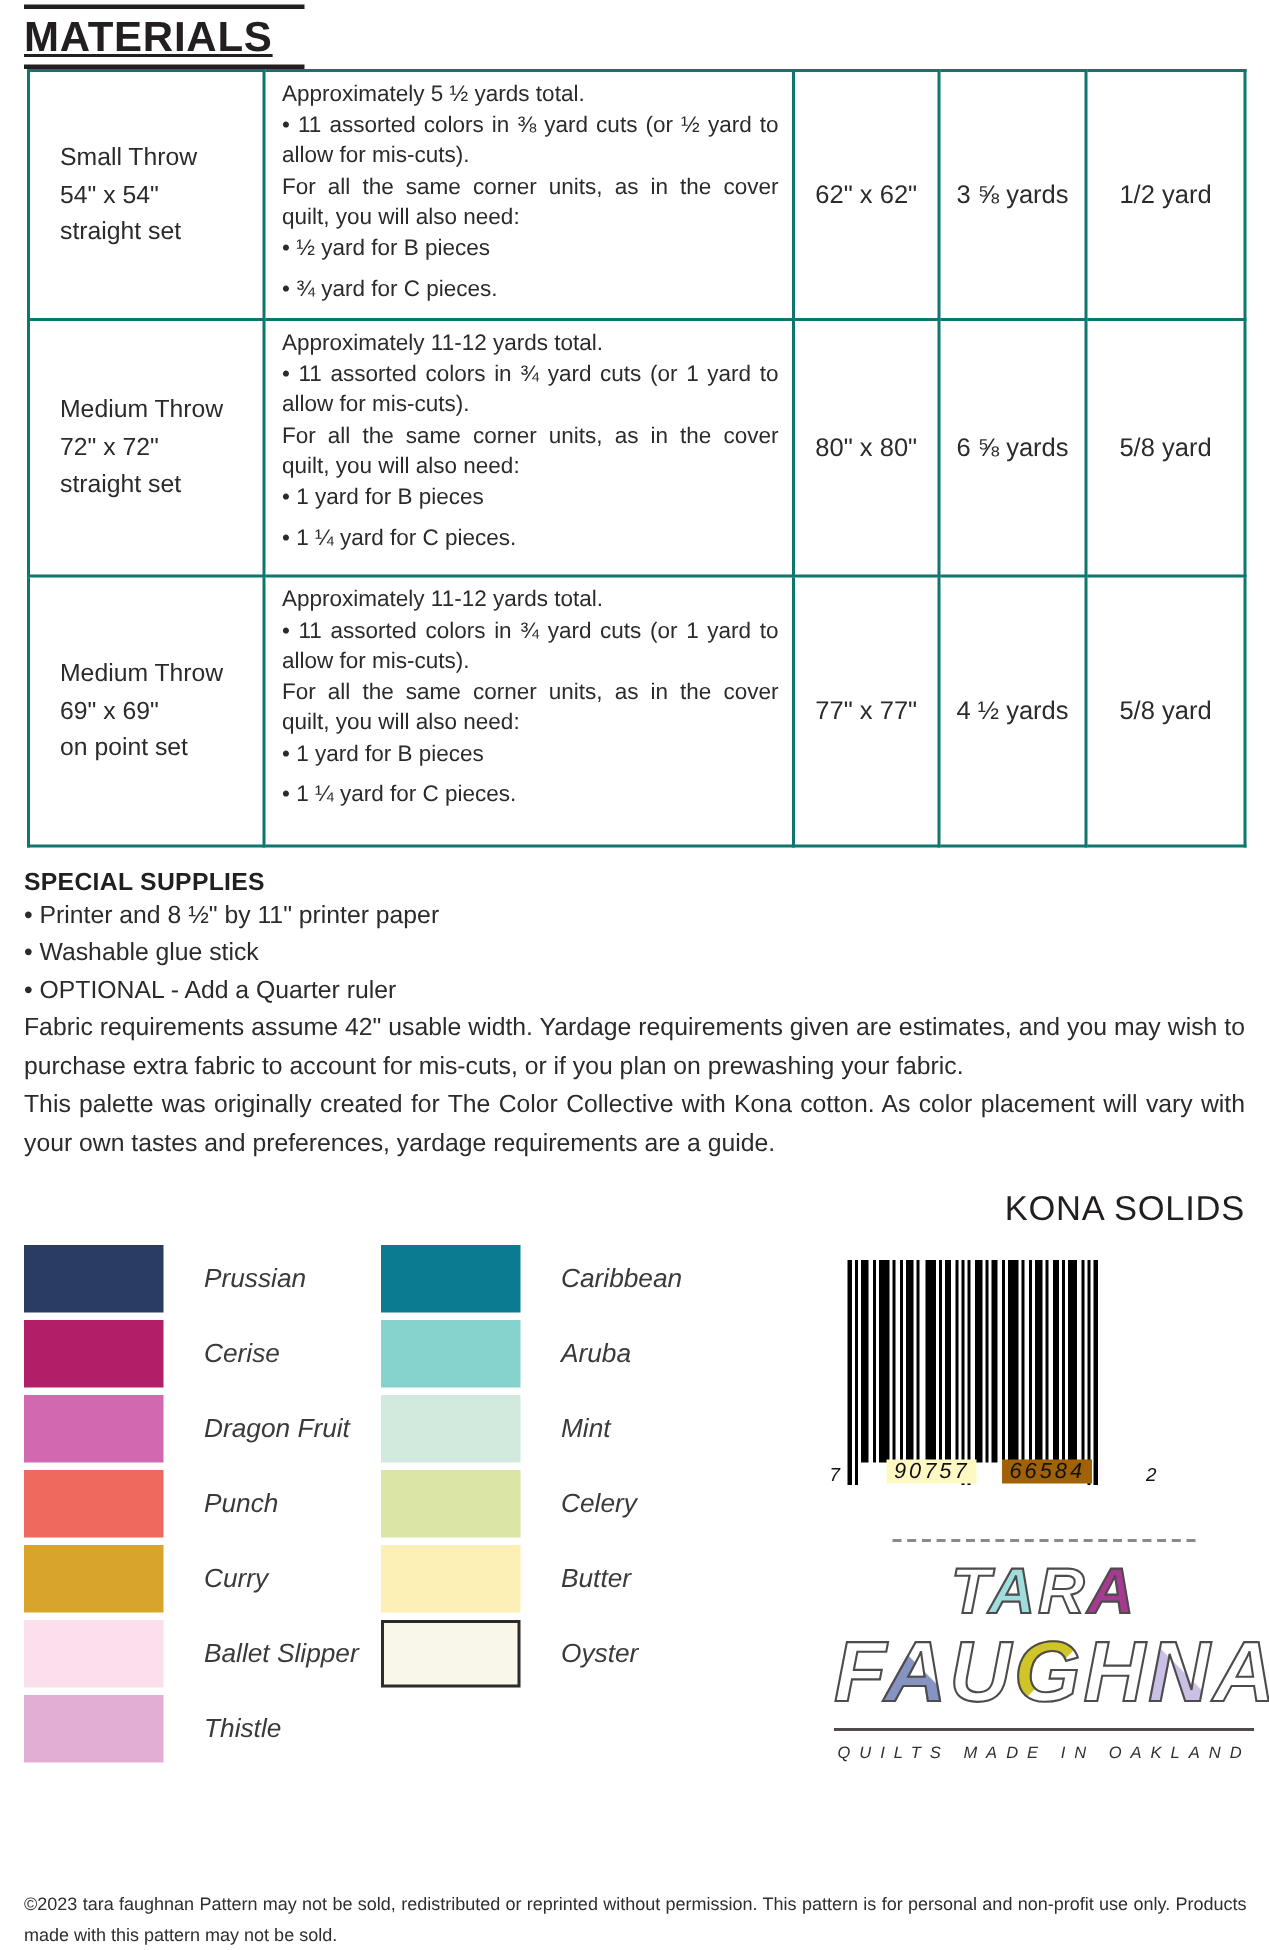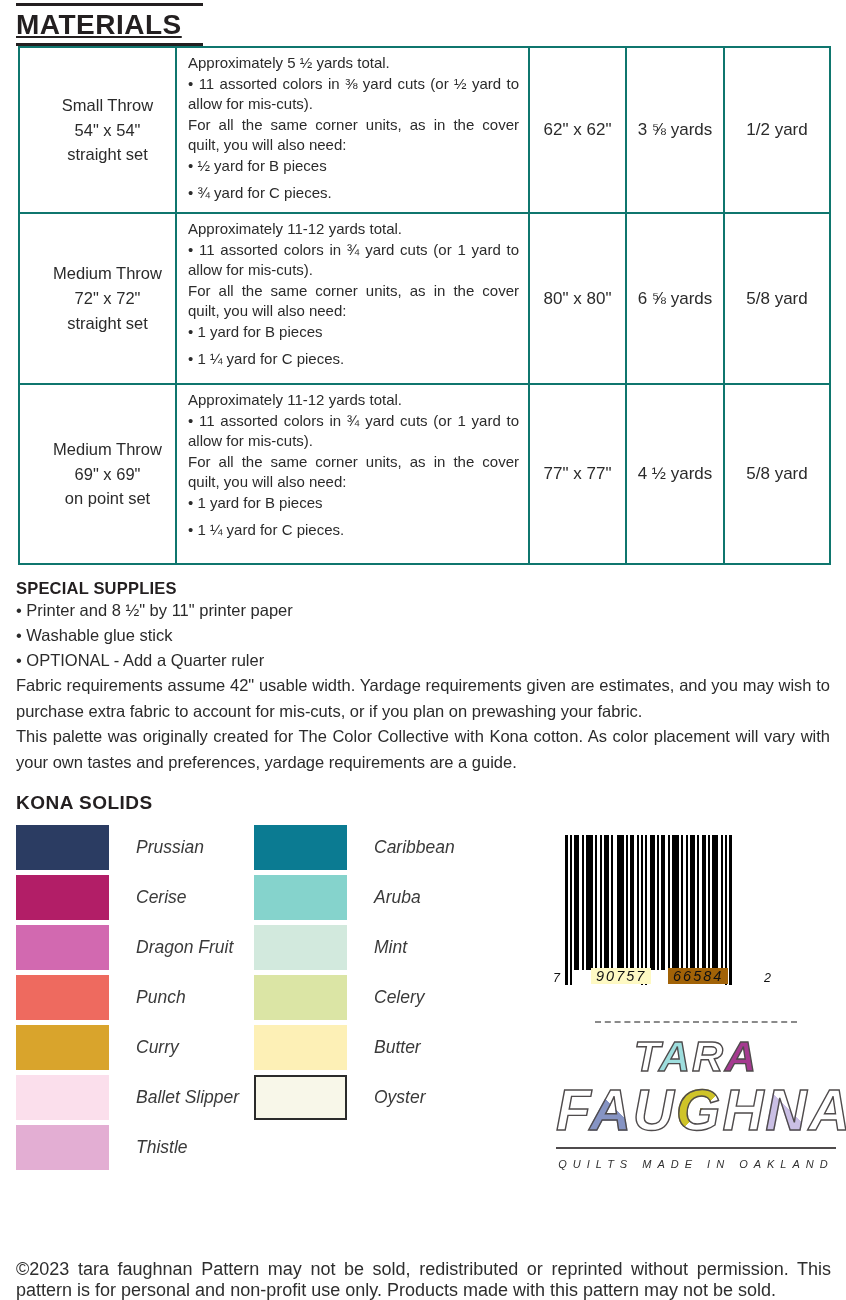--- a/index.html
+++ b/index.html
@@ -54,21 +54,20 @@
   table.materials td { border: 2px solid #0f766e; overflow: hidden; }
   tr.r1 { height: 166px; }
   tr.r2 { height: 171px; }
   tr.r3 { height: 180px; }
   td.size {
     padding-left: 20px;
     font-size: 16.5px;
     line-height: 1.5;
     vertical-align: middle;
     color: #2b2b2b;
-    text-align: center;
   }
   td.fabric {
     padding: 5px 9px 4px 11px;
     font-size: 15px;
     line-height: 20.5px;
     text-align: justify;
     vertical-align: top;
   }
   td.fabric p { margin: 0; }
   td.fabric p.gap { margin-top: 7px; }
@@ -82,21 +81,21 @@
   .supplies { margin-top: 14px; }
   .supplies h2 { font-size: 16.5px; font-weight: 700; color: #231f20; letter-spacing: 0.2px; }
   .supplies .item { font-size: 16.5px; line-height: 25px; }
   .supplies .para {
     font-size: 16.5px;
     line-height: 25.5px;
     text-align: justify;
   }
 
   
-  .kona-heading { margin-top: 17px; font-size: 19px; font-weight: 700; letter-spacing: 0.5px; color: #231f20; }
+  .kona-heading { margin-top: 17px; font-size: 23px; font-weight: 400; letter-spacing: 0.5px; color: #231f20; text-align: right; }
   .swatch-area { position: relative; height: 362px; margin-top: 11px; font-style: italic; }
   .sw-col { position: absolute; top: 0; }
   .sw-col.left  { left: 0; }
   .sw-col.right { left: 238px; }
   .swatch-item { display: flex; align-items: center; margin-bottom: 5px; height: 45px; }
   .swatch {
     width: 93px; height: 45px;
     flex: none;
   }
   .swatch.bordered { border: 2px solid #2b2b2b; }
@@ -143,21 +142,21 @@
     letter-spacing: 6px;
     color: #2f2f2f;
     white-space: nowrap;
     font-weight: 500;
   }
 
   
   .footer {
     position: absolute;
     left: 16px; right: 15px; top: 1259px;
-    font-size: 18px;
+    font-size: 12px;
     line-height: 21px;
     text-align: justify;
     color: #2e2e2e;
   }
 </style>
 </head>
 <body>
 
 <div class="page">
 

